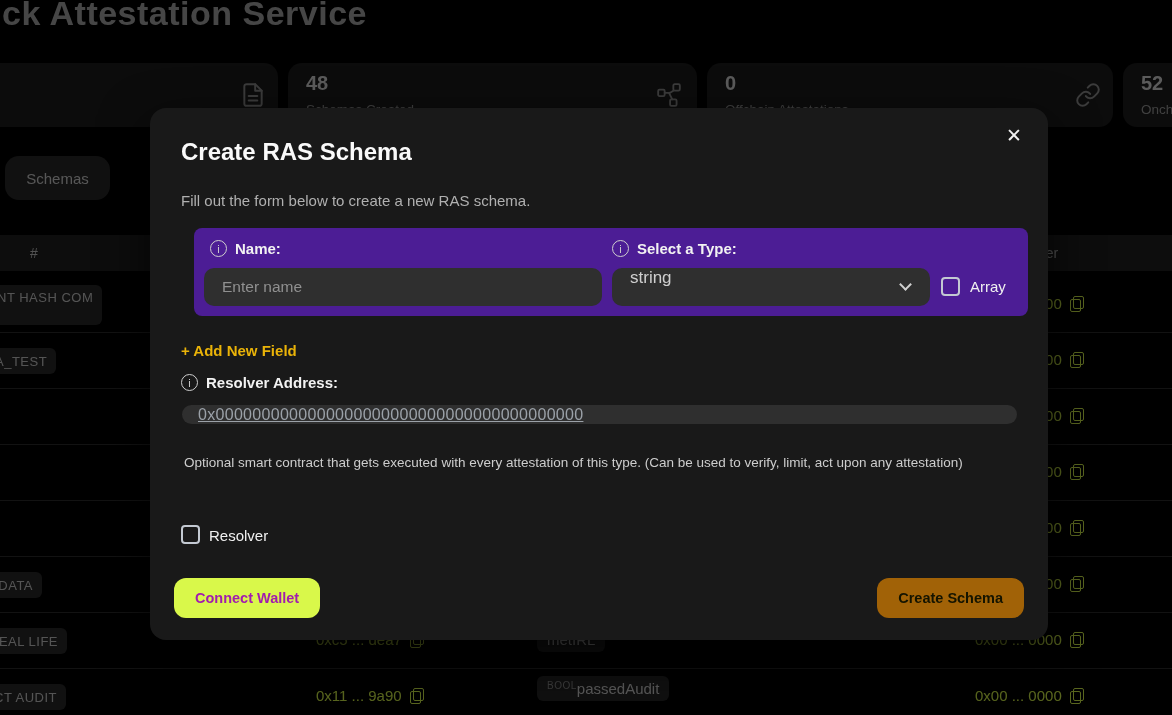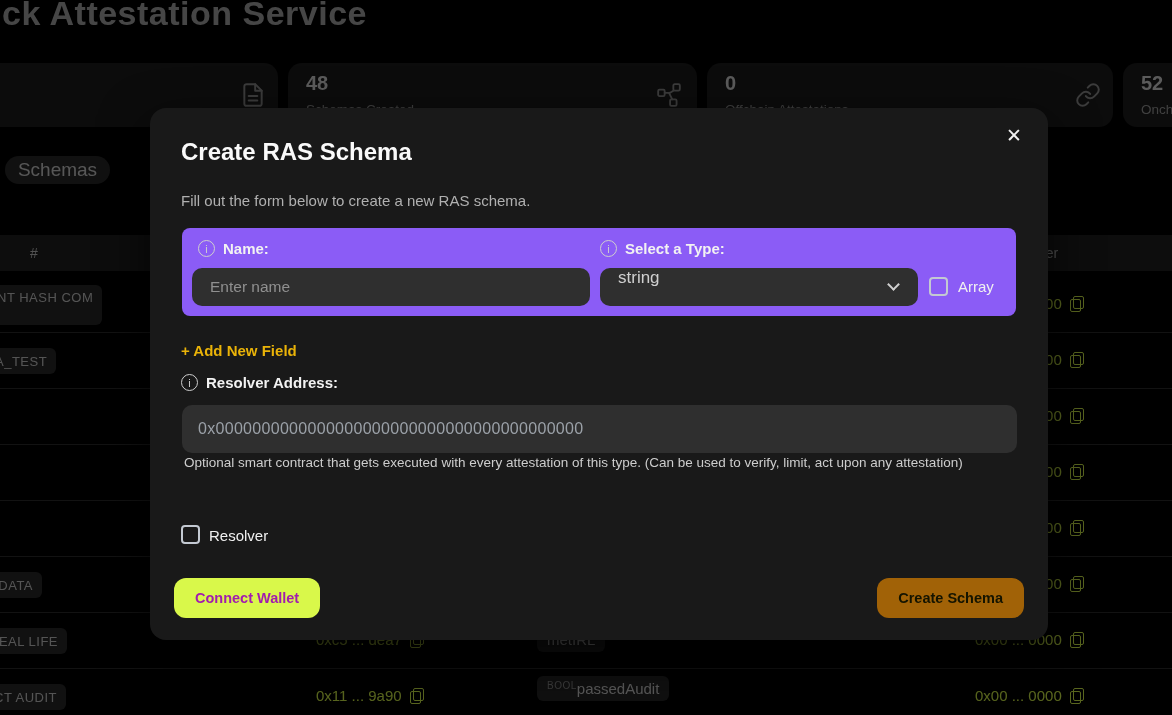--- a/index.html
+++ b/index.html
@@ -14,22 +14,22 @@
 
   .card { position:absolute; top:63px; height:64px; background:#1d1d1d; border-radius:14px; }
   .card .num { position:absolute; left:18px; top:9px; font-size:20px; font-weight:600; color:#d9d9d9; }
   .card .lbl { position:absolute; left:18px; top:39px; font-size:13.5px; color:#9a9a9a; white-space:nowrap; }
   .card .cicon { position:absolute; top:19px; width:26px; height:26px; color:#8f8f8f; }
   .card1 { left:-120px; width:398px; }
   .card2 { left:288px;  width:409px; }
   .card3 { left:707px;  width:406px; }
   .card4 { left:1123px; width:280px; }
 
-  .pill { position:absolute; left:5px; top:156px; width:105px; height:28px; background:#2a2a2a;
-    border-radius:14px; color:#cfcfcf; font-size:19px; display:flex; align-items:center;
+  .pill { position:absolute; left:5px; top:156px; width:105px; height:44px; background:#2a2a2a;
+    border-radius:14px; color:#cfcfcf; font-size:15px; display:flex; align-items:center;
     justify-content:center; cursor:pointer; }
 
   .table { position:absolute; left:0; top:235px; width:1172px; bottom:0; }
   .thead { position:absolute; left:0; top:0; width:100%; height:36px; background:#202020; }
   .thead .th-hash { position:absolute; left:30px; top:10px; font-size:14px; color:#c4c4c4; }
   .thead .th-resolver { position:absolute; left:1003px; top:10px; font-size:14px; color:#c4c4c4; }
   .tbody { position:absolute; left:0; top:42px; width:100%; }
   .row { position:relative; width:100%; height:56px; border-bottom:1px solid #2c2c2c; }
   .name-badge { position:absolute; left:-14px; top:15px; height:26px; background:#2a2a2a;
     border-radius:6px; color:#c9c9c9; font-size:13px; letter-spacing:.5px; display:flex;
@@ -57,22 +57,22 @@
 
   
   .overlay { position:absolute; inset:0; background:rgba(0,0,0,.58); z-index:5; }
   .modal { position:absolute; left:150px; top:108px; width:898px; height:532px; background:#191919;
     border-radius:16px; z-index:10; box-shadow:0 18px 50px rgba(0,0,0,.75); }
   .close-btn { position:absolute; right:26px; top:18px; color:#f2f2f2; font-size:19px;
     line-height:1; background:none; border:none; cursor:pointer; }
   .m-title { position:absolute; left:31px; top:30px; font-size:24px; font-weight:600; color:#fafafa;text-align:right; }
   .m-sub { position:absolute; left:31px; top:84px; font-size:15px; color:#b0b0b0; }
 
-  .fields-panel { position:absolute; left:32px; top:120px; width:834px; height:88px;
-    background:#8b5cf6; border-radius:8px; }
+  .fields-panel { position:absolute; left:44px; top:120px; width:834px; height:88px;
+    background:#4c1d95; border-radius:8px; }
   .flabel { position:absolute; display:flex; align-items:center; gap:8px; font-size:15px;
     font-weight:700; color:#f2f2f2; }
   .flabel.name-l { left:16px; top:12px; }
   .flabel.type-l { left:418px; top:12px; }
   .info-icon { display:inline-flex; align-items:center; justify-content:center; width:17px;
     height:17px; border:1.5px solid #cfcfcf; border-radius:50%; color:#cfcfcf; font-size:11px;
     font-weight:400; flex:0 0 auto; }
   .info-icon::before { content:"i"; }
   .text-input { position:absolute; background:#2f2f2f; border:none; border-radius:10px;
     color:#cfcfcf; font-size:15.5px; font-family:inherit; outline:none; }
@@ -84,22 +84,22 @@
   .type-select .chev { position:absolute; right:20px; top:12px; width:9px; height:9px;
     border-right:2px solid #d0d0d0; border-bottom:2px solid #d0d0d0; transform:rotate(45deg); }
   .checkbox { display:inline-block; width:19px; height:19px; border:2px solid #c3c9d2;
     border-radius:4px; background:transparent; cursor:pointer; }
   .array-box { position:absolute; left:747px; top:49px; }
   .array-lbl { position:absolute; left:776px; top:50px; font-size:15px; color:#f0f0f0; }
 
   .add-field { position:absolute; left:31px; top:234px; font-size:15px; font-weight:700;
     color:#eab308; cursor:pointer; }
   .resolver-label { position:absolute; left:31px; top:266px; }
-  .resolver-input { left:32px; top:297px; width:835px; height:48px; padding:4px 16px;
-    color:#9ba1a8; font-size:16px; letter-spacing:.3px; }
+  .resolver-input { left:32px; top:297px; width:835px; height:19px; padding:4px 16px;
+    color:#9ba1a8; font-size:16px; letter-spacing:.3px;text-decoration:underline; }
   .helper { position:absolute; left:34px; top:345px; width:800px; font-size:13.5px;
     line-height:20px; color:#cdcdcd; }
   .revocable-box { position:absolute; left:31px; top:417px; }
   .revocable-lbl { position:absolute; left:59px; top:419px; font-size:15px; color:#f0f0f0; }
 
   .btn { position:absolute; height:40px; border:none; border-radius:12px; font-size:14.5px;
     font-weight:600; font-family:inherit; cursor:pointer; padding:0 21px; }
   .connect-btn { left:24px; top:470px; background:#d9f84a; color:#a21caf; }
   .create-btn { right:24px; top:470px; background:#a16207; color:#141400; }
 

